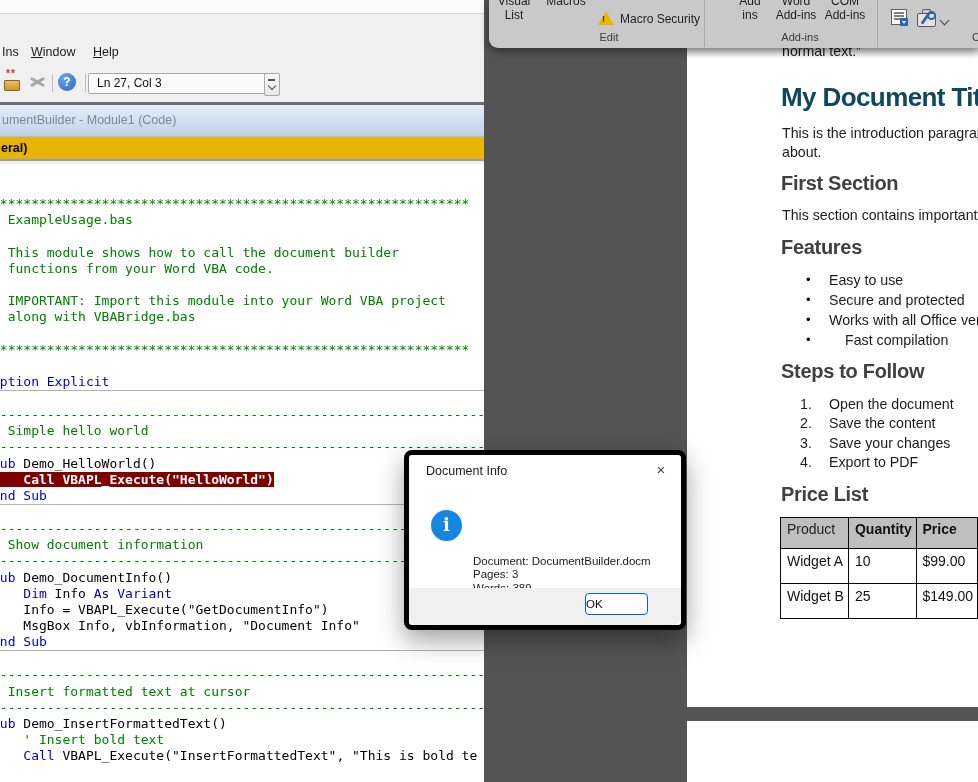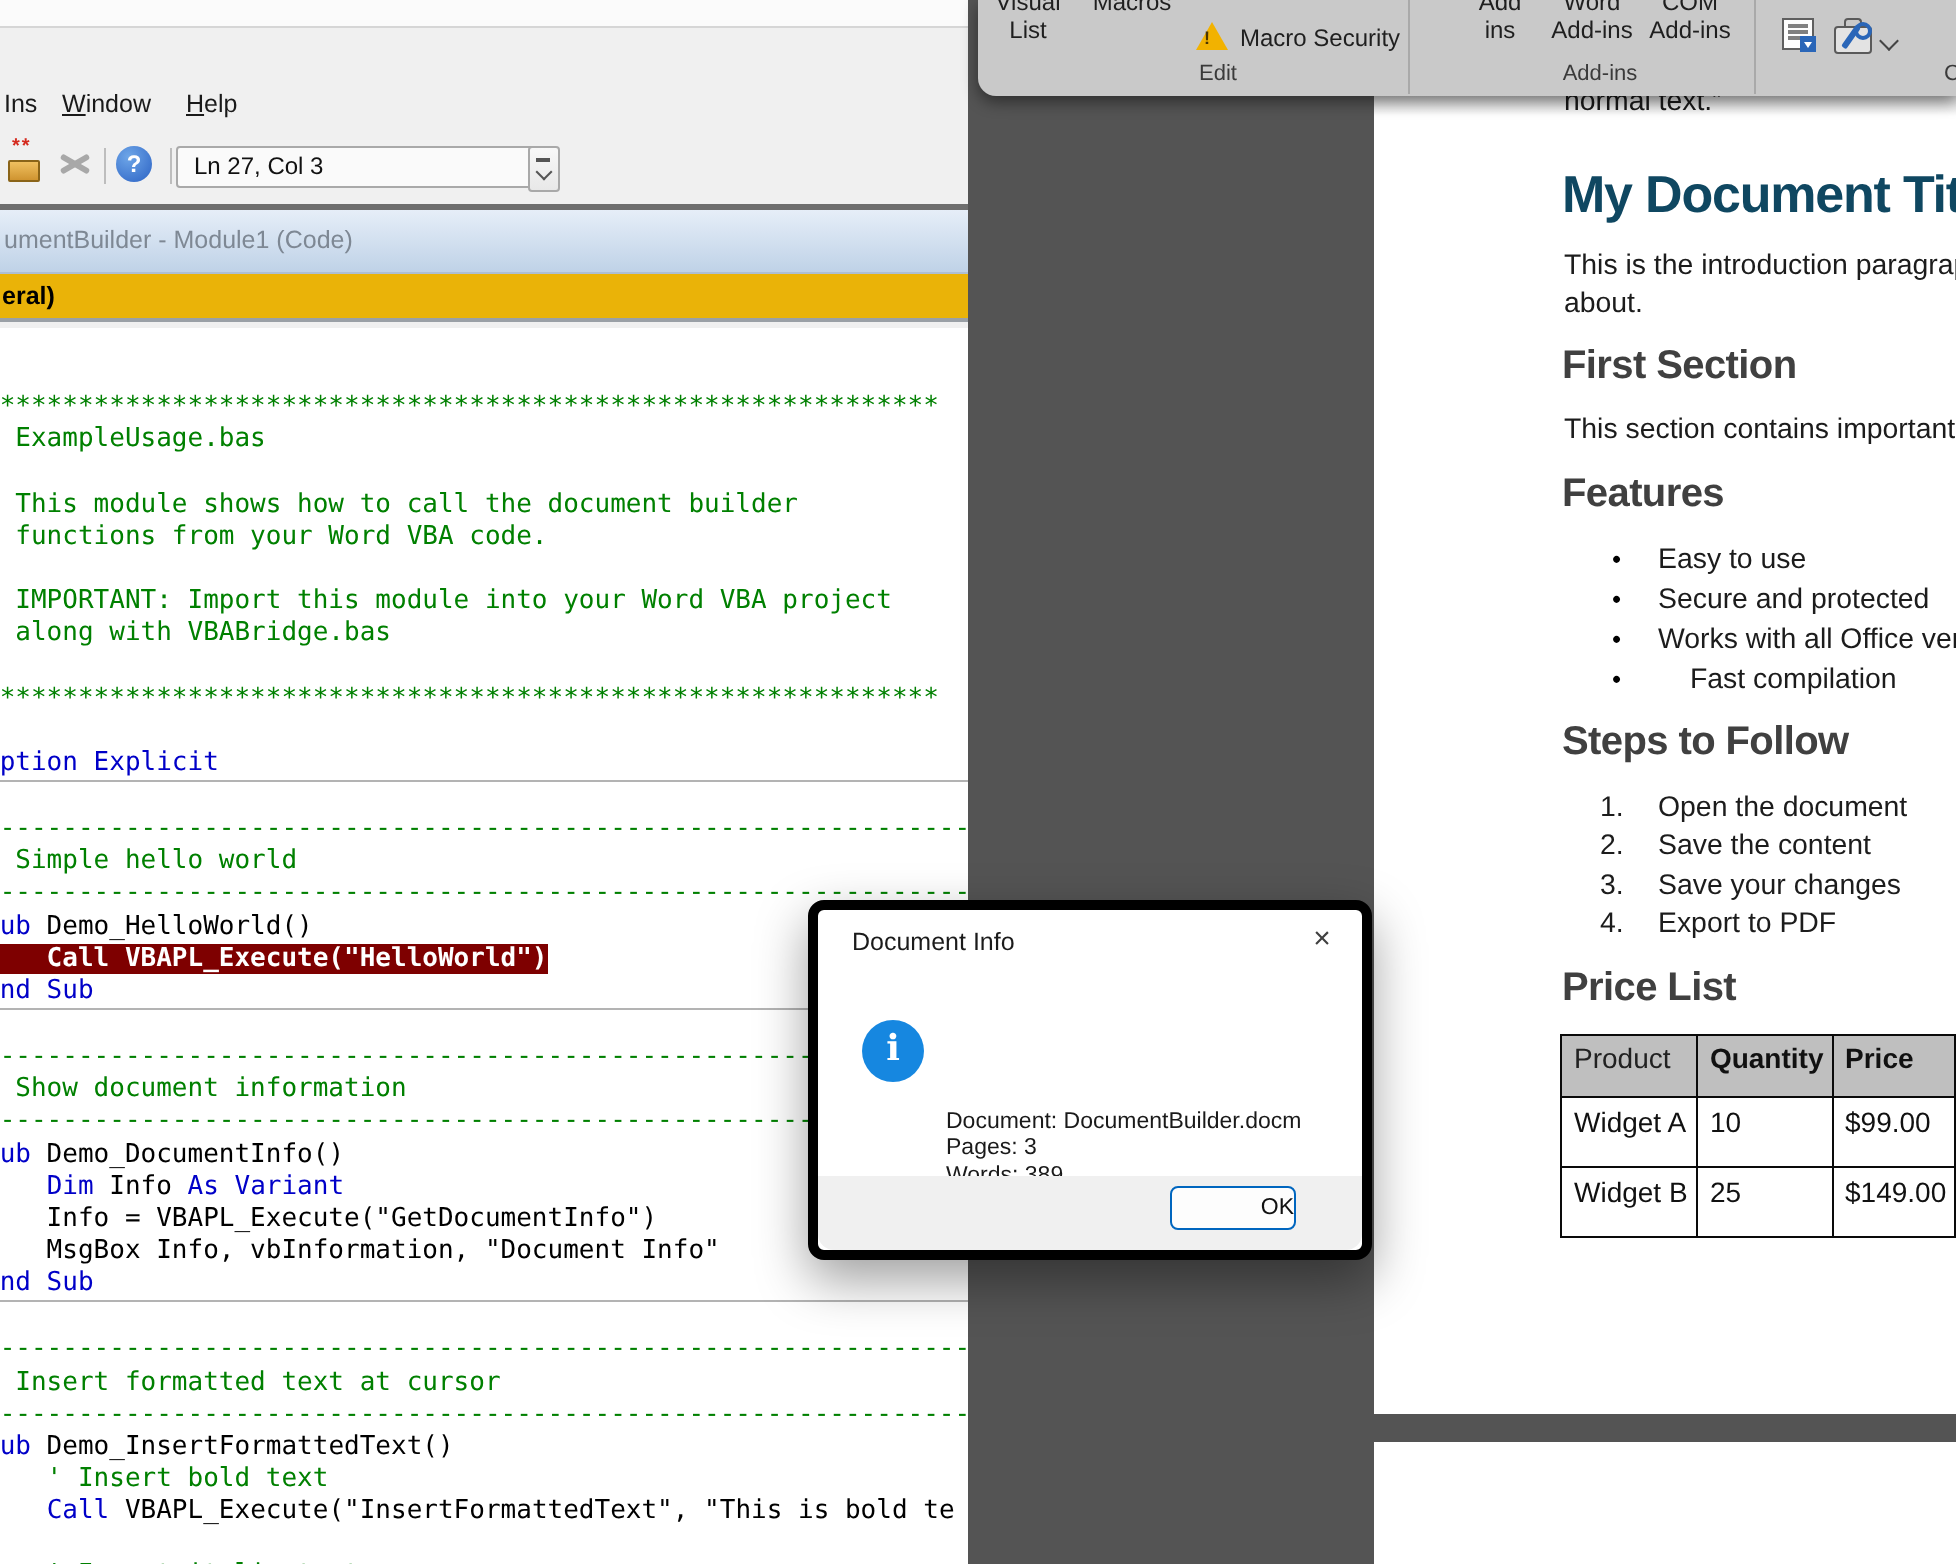--- a/index.html
+++ b/index.html
@@ -89,21 +89,21 @@
   
   #dialog{left:404px;top:450px;width:272px;height:170px;background:#fff;border:5px solid #000000;border-radius:8px;
           box-shadow:0 10px 26px rgba(0,0,0,0.38);z-index:50;}
   #dlg-title{position:absolute;left:17px;top:9px;font-size:12.5px;color:#1b1b1b;}
   #dlg-close{position:absolute;right:10px;top:6px;font-size:15px;color:#404040;width:20px;text-align:center;}
   #dlg-icon{position:absolute;left:22px;top:55px;width:31px;height:31px;border-radius:50%;background:#1687e0;}
   #dlg-icon span{position:absolute;left:0;right:0;top:4px;text-align:center;color:#fff;font-family:"DejaVu Serif",serif;font-weight:bold;font-size:18px;line-height:22px;}
   #dlg-text{position:absolute;left:64px;top:52px;font-size:11.5px;line-height:13.4px;color:#1a1a1a;white-space:nowrap;margin-top:48px;}
   #dlg-footer{position:absolute;left:0;right:0;bottom:0;height:37px;background:#f0f0f0;border-radius:0 0 8px 8px;}
   #dlg-ok{position:absolute;left:176px;top:138px;width:61px;height:20px;background:#fdfdfd;border:1px solid #0066bf;border-radius:4px;
-          font-size:11.5px;color:#111;text-align:right;line-height:20px;}
+          font-size:11.5px;color:#111;text-align:left;line-height:20px;}
 </style>
 </head>
 <body>
 
 <div id="vba" class="abs">
   <div id="vba-topstrip" class="abs"></div>
   <div id="vba-menubar" class="abs">
       <div class="menu-item" style="left: 2px;">Ins</div>
       <div class="menu-item" style="left: 31px;"><u>W</u>indow</div>
       <div class="menu-item" style="left: 93px;"><u>H</u>elp</div>

